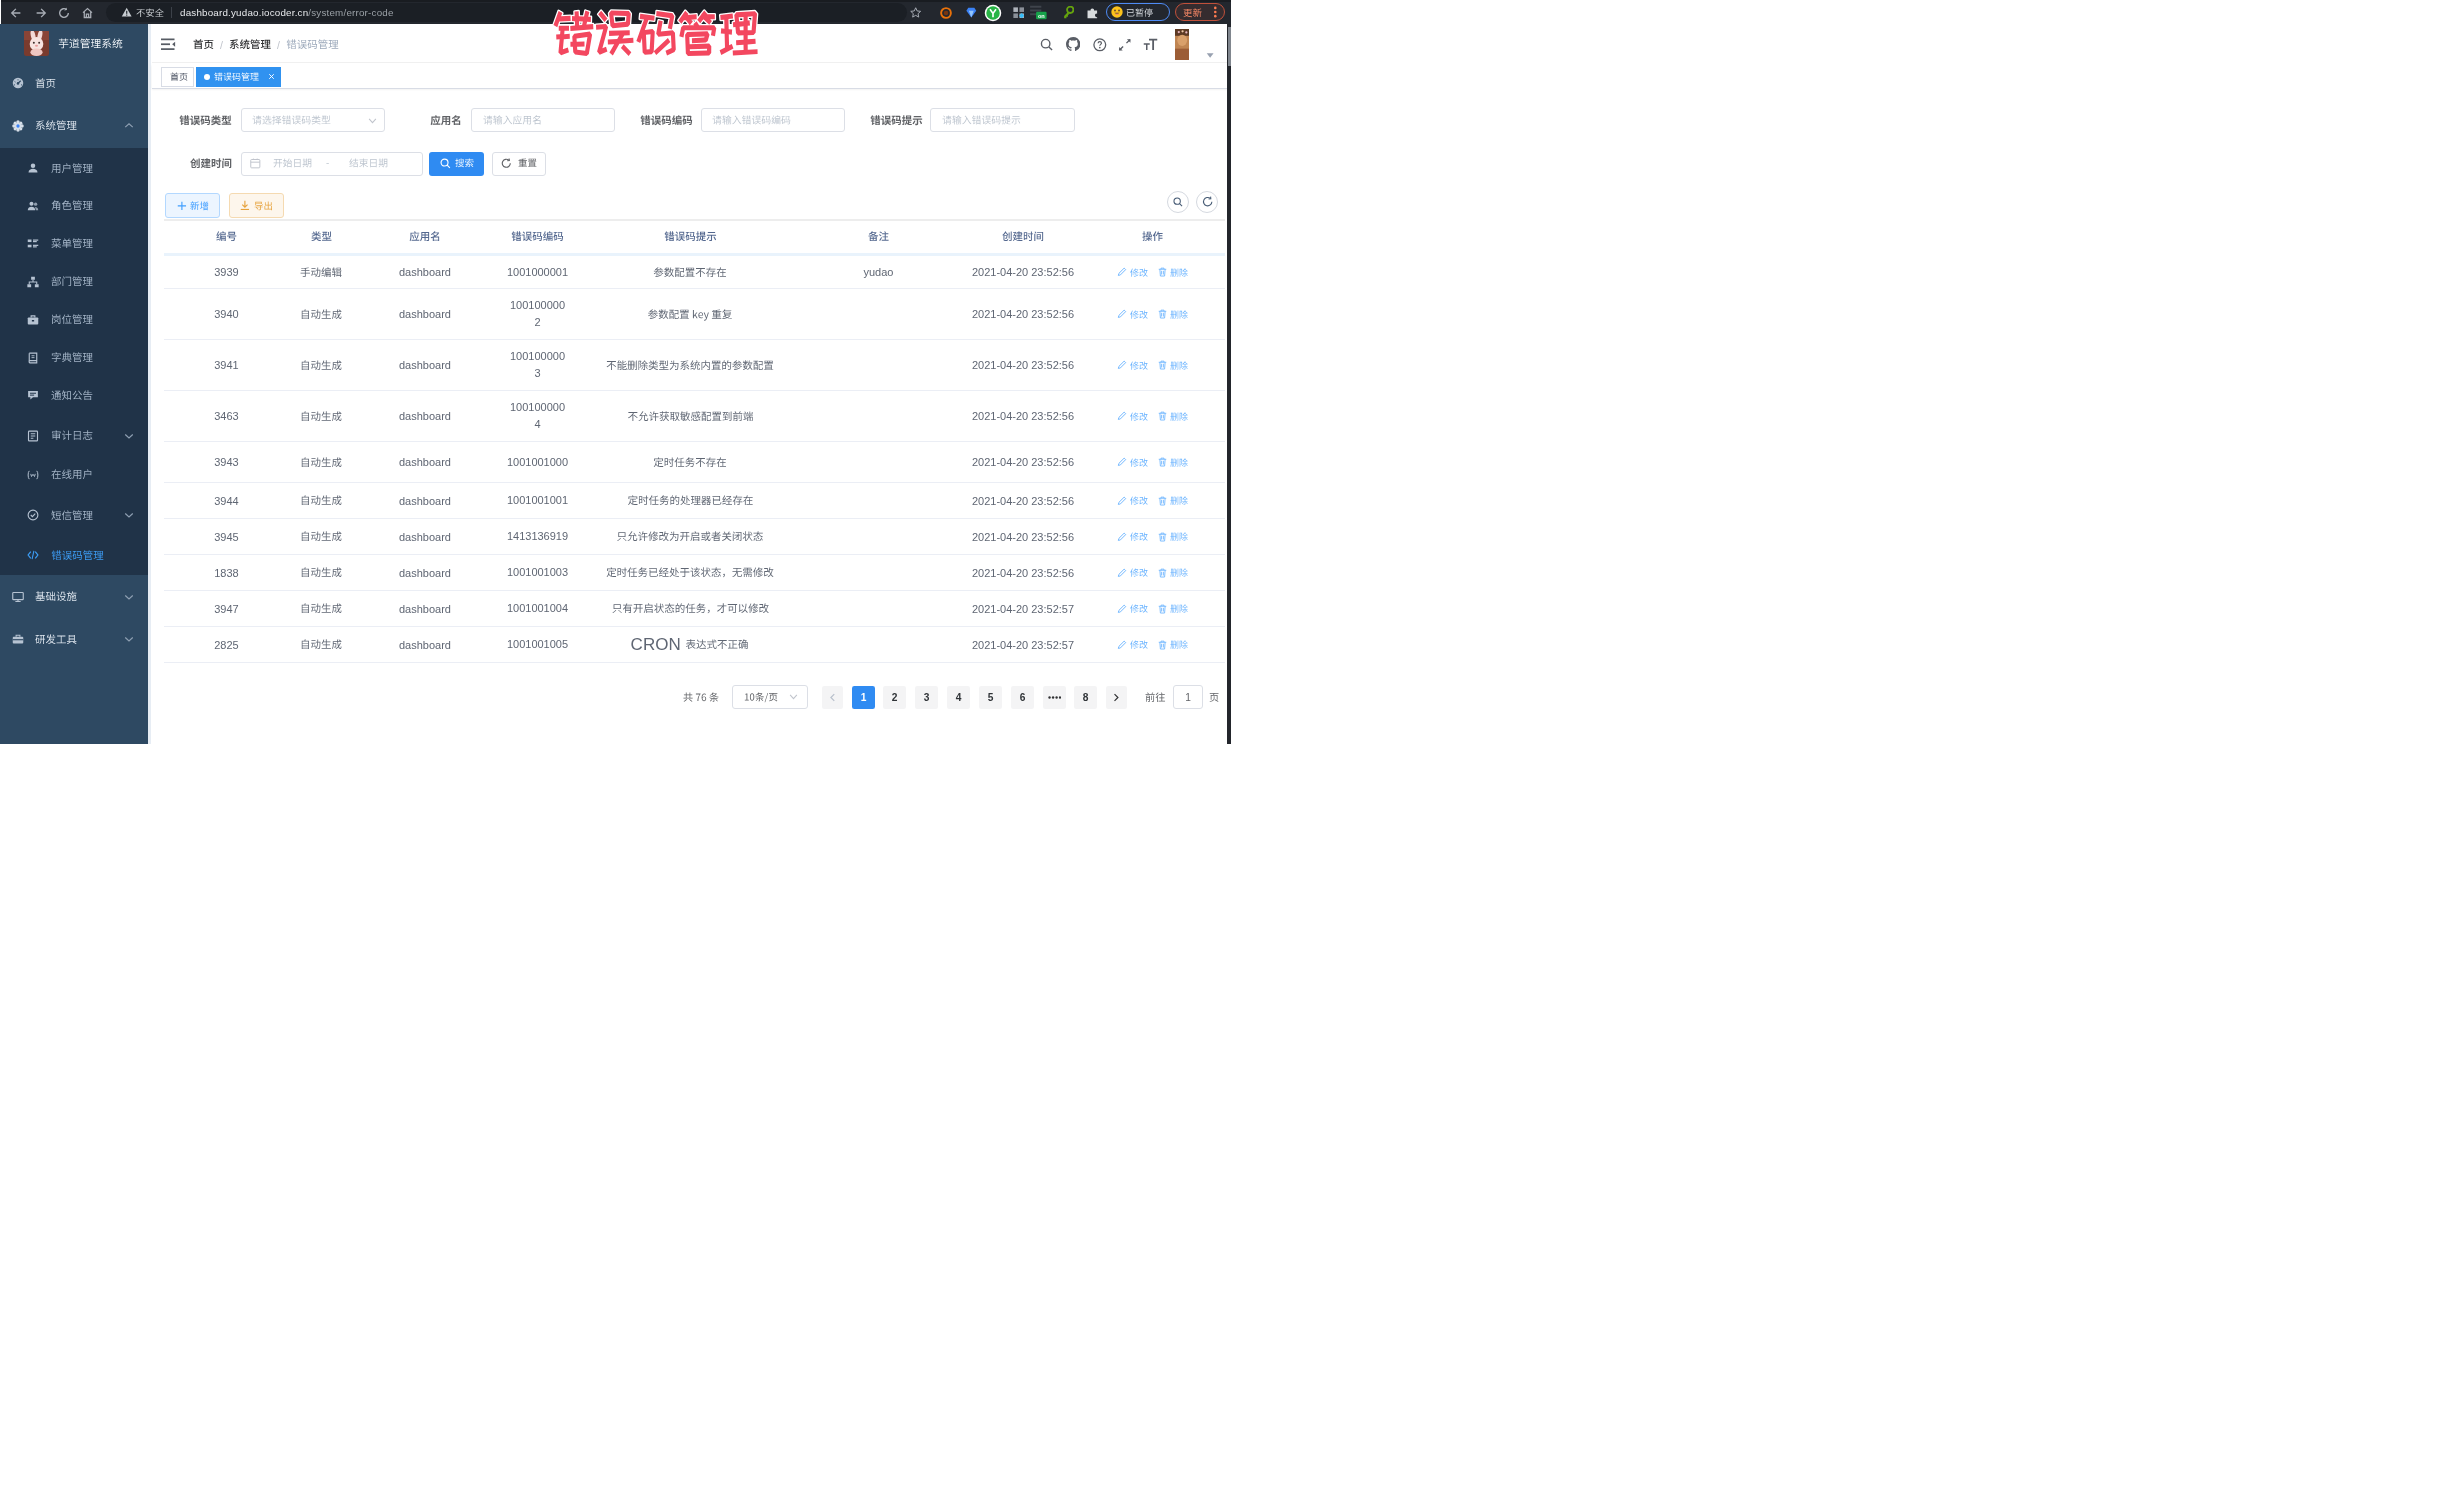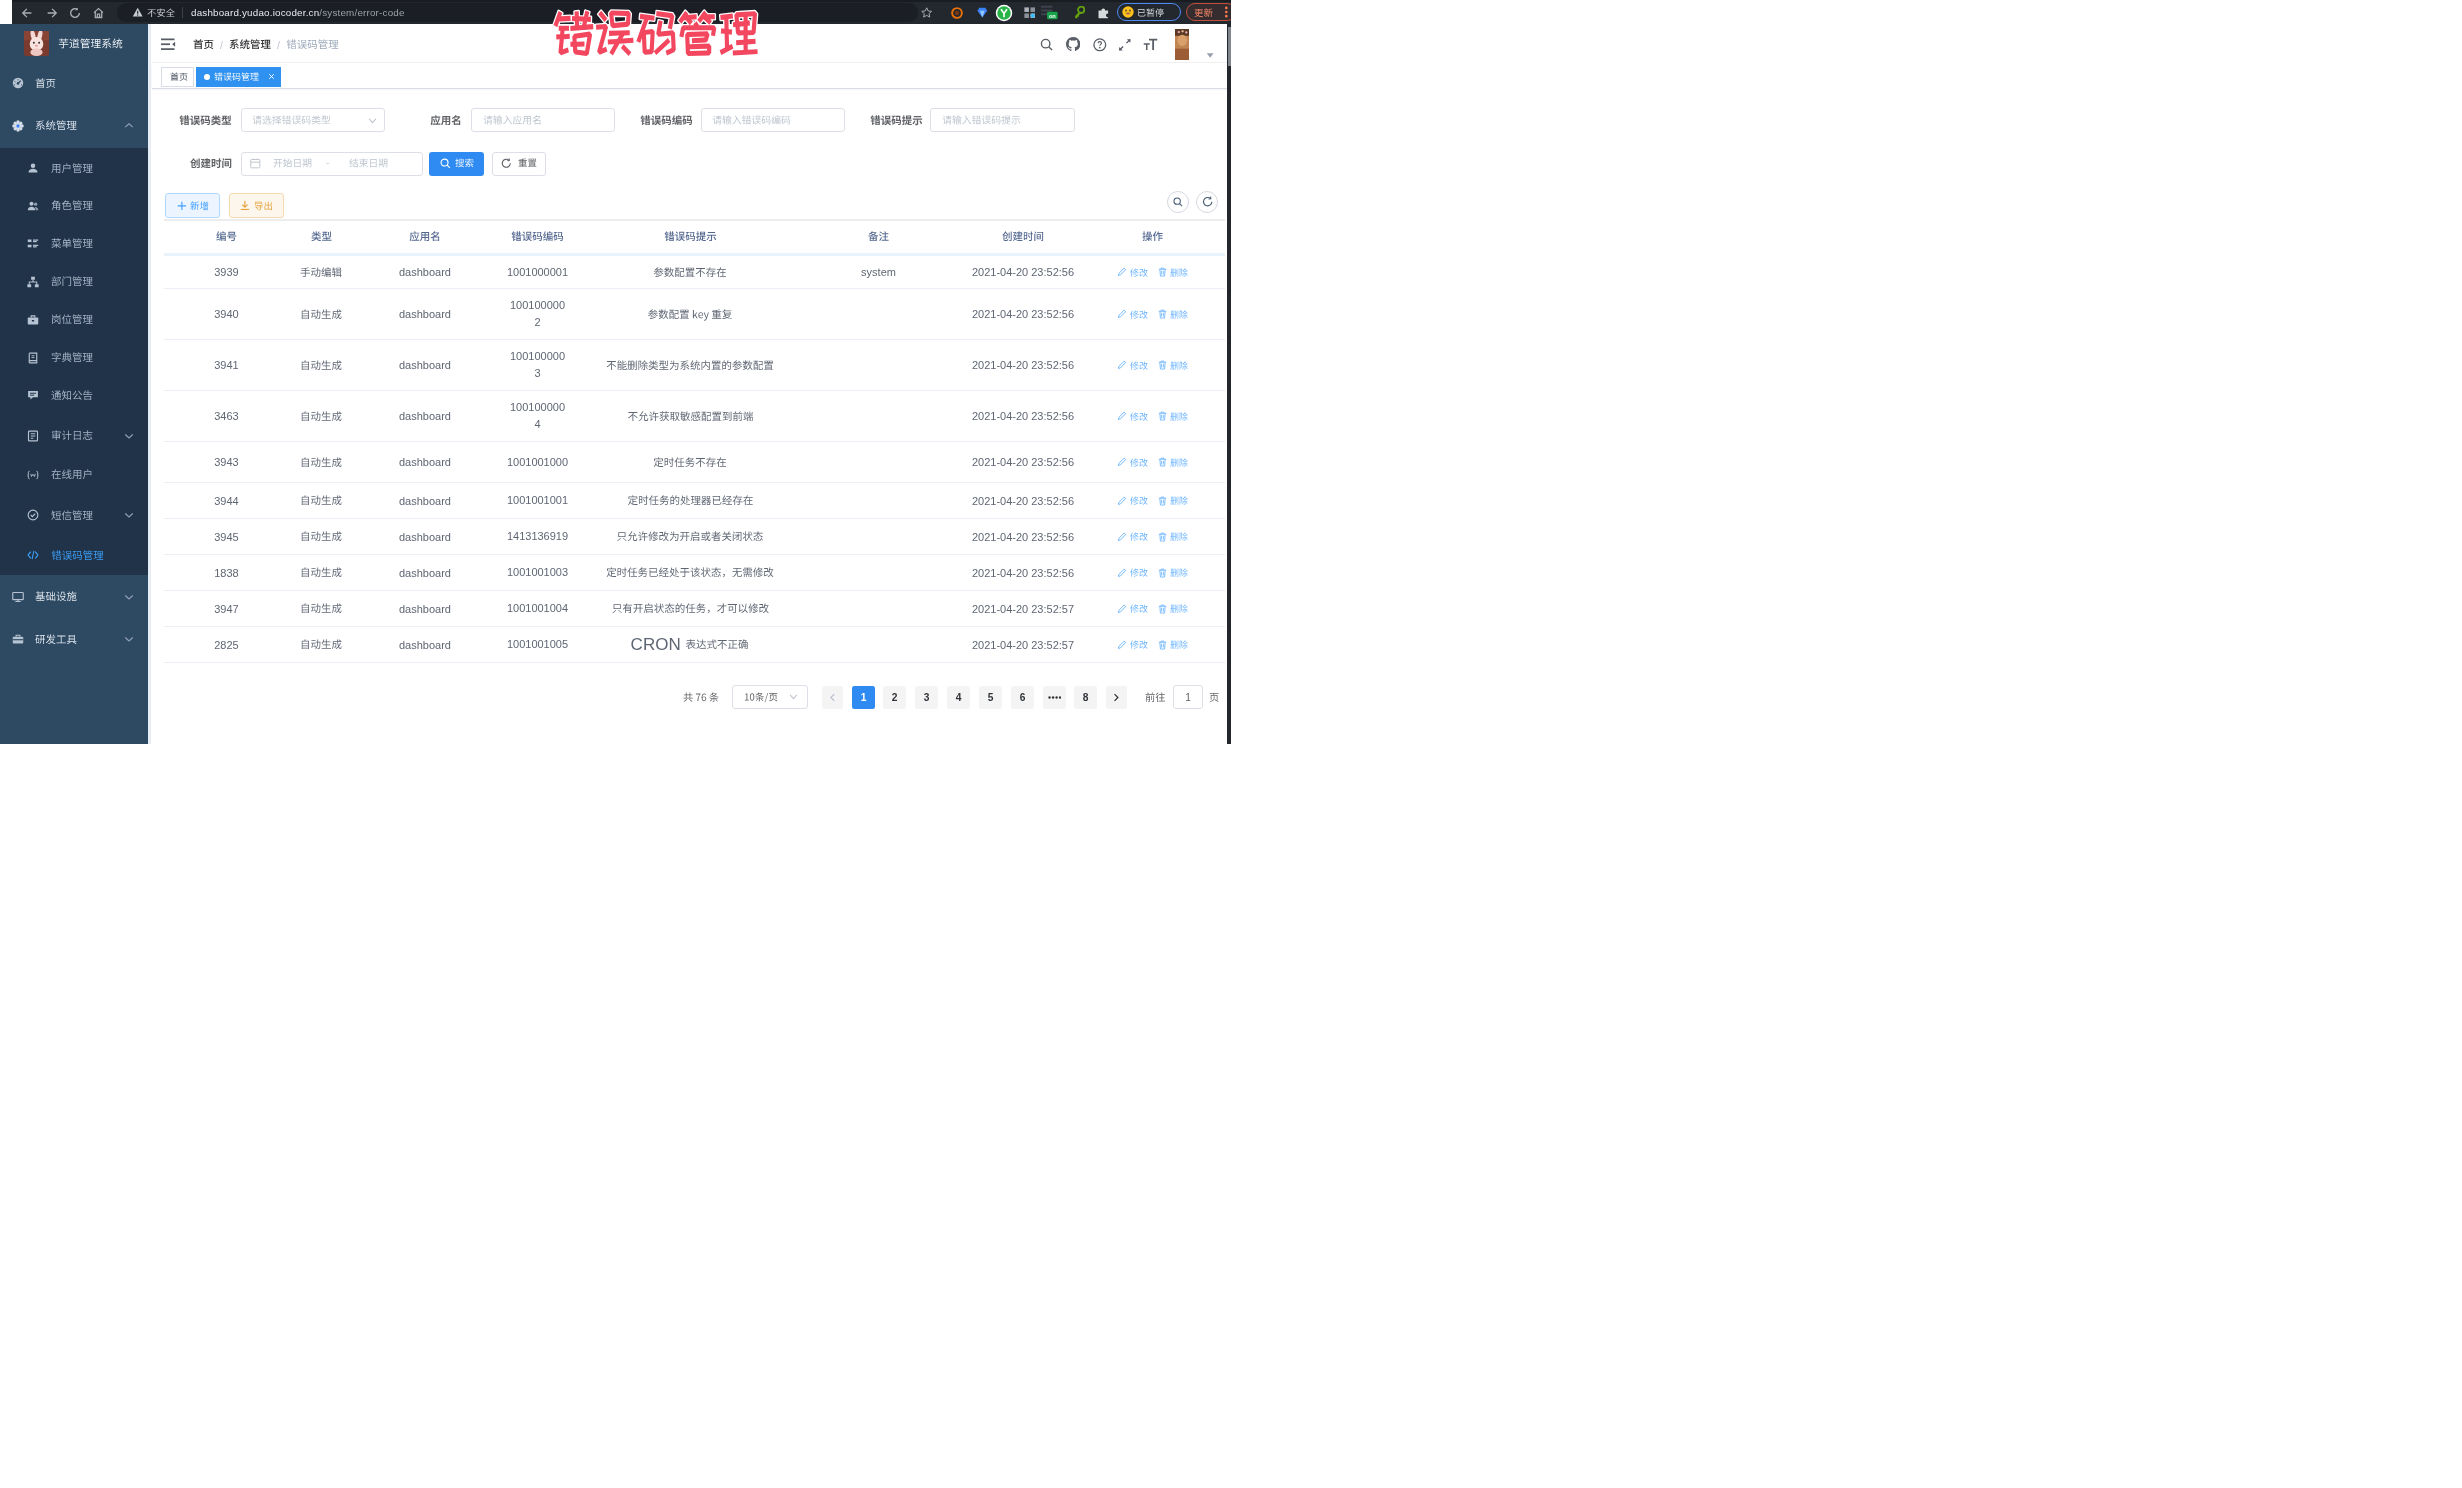--- a/index.html
+++ b/index.html
@@ -2,21 +2,21 @@
 <html style="font-size:12px"><head><meta charset="utf-8"><style>
 *{margin:0;padding:0;box-sizing:border-box}
 html,body{width:1231px;height:744px;overflow:hidden;background:#fff;
 font-family:"Liberation Sans",sans-serif;-webkit-font-smoothing:antialiased}
 .abs{position:absolute}
 svg{display:block}
 .cell{display:flex;align-items:center;justify-content:center}
 </style></head><body>
 <div style="position:relative;width:1231px;height:744px">
 
-<div class="abs" style="left:12px;top:0;width:1231px;height:24px;background:#23272e">
+<div class="abs" style="left:1px;top:0;width:1231px;height:24px;background:#23272e">
 <div class="abs" style="left:0;top:0;width:1231px;height:2.3px;background:#191c21"></div>
 <svg class="abs" style="left:7.6px;top:6.8px" width="13" height="12" viewBox="0 0 17 16">
 <path d="M9 2.5 L3.5 8 L9 13.5 M3.8 8 H15" stroke="#a8adb5" stroke-width="1.8" fill="none"></path>
       </svg>
 <svg class="abs" style="left:34px;top:6.8px" width="13" height="12" viewBox="0 0 17 16">
 <path d="M8 2.5 L13.5 8 L8 13.5 M13.2 8 H2" stroke="#a8adb5" stroke-width="1.8" fill="none"></path>
       </svg>
 <svg class="abs" style="left:57px;top:6.8px" width="12" height="12" viewBox="0 0 16 16">
 <path d="M13.8 8 A5.8 5.8 0 1 1 11.6 3.45" stroke="#a8adb5" stroke-width="1.8" fill="none"></path>
 <path d="M11.2 0.5 L11.9 4.1 L8.3 4.6 Z" fill="#a8adb5"></path>
@@ -543,21 +543,21 @@
         </div>
         <div class="cell" style="width:144px;font-size:11px">dashboard</div>
         <div class="cell" style="width:81px;font-size:11px;text-align:center;line-height:17.4px">
           <div>1001000001</div>
         </div>
         <div class="cell" style="width:224px">
           <svg width="74" height="11" viewBox="0 -12.3 98 14.7" style="display:block;overflow:visible">
             <path d="M7.7 -5.6C6.7 -4.9 4.9 -4.3 3.6 -4C3.8 -3.8 4.1 -3.5 4.2 -3.2C5.7 -3.6 7.4 -4.3 8.5 -5.2ZM8.9 -4C7.7 -3.1 5.3 -2.3 3.3 -2C3.6 -1.7 3.8 -1.4 3.9 -1.1C6.1 -1.6 8.4 -2.4 9.8 -3.5ZM10.7 -2.5C9.1 -1 5.9 -0.1 2.5 0.2C2.7 0.5 2.9 0.9 3 1.1C6.6 0.7 9.8 -0.3 11.6 -2ZM2.5 -8.3C2.8 -8.4 3.3 -8.4 5.7 -8.6C5.5 -8.1 5.2 -7.7 5 -7.2H0.7V-6.3H4.3C3.3 -5.1 2 -4.2 0.5 -3.5C0.8 -3.3 1.2 -2.9 1.3 -2.7C3 -3.6 4.5 -4.7 5.6 -6.3H8.5C9.5 -4.8 11.2 -3.5 12.8 -2.8C13 -3.1 13.3 -3.4 13.5 -3.7C12.1 -4.2 10.7 -5.2 9.7 -6.3H13.3V-7.2H6.2C6.4 -7.7 6.7 -8.1 6.8 -8.6L10.8 -8.8C11.1 -8.5 11.4 -8.2 11.7 -7.9L12.5 -8.5C11.8 -9.4 10.2 -10.6 8.9 -11.3L8.1 -10.8C8.6 -10.4 9.2 -10 9.8 -9.6L4.4 -9.4C5.2 -9.9 6.1 -10.6 7 -11.3L6 -11.8C5 -10.8 3.6 -9.9 3.2 -9.7C2.8 -9.5 2.5 -9.3 2.2 -9.3C2.3 -9 2.5 -8.5 2.5 -8.3Z M20.2 -11.5C19.9 -10.9 19.5 -10.1 19.2 -9.6L19.8 -9.3C20.2 -9.8 20.7 -10.5 21.1 -11.1ZM15.2 -11.1C15.6 -10.5 16 -9.7 16.1 -9.3L16.9 -9.6C16.8 -10.1 16.4 -10.9 16 -11.4ZM19.7 -3.6C19.4 -2.9 19 -2.3 18.4 -1.8C17.9 -2 17.4 -2.3 16.8 -2.5C17 -2.9 17.3 -3.2 17.5 -3.6ZM15.5 -2.1C16.2 -1.9 17 -1.5 17.7 -1.2C16.8 -0.5 15.7 -0.1 14.6 0.2C14.8 0.4 15 0.8 15.1 1C16.4 0.7 17.6 0.1 18.6 -0.7C19 -0.4 19.4 -0.2 19.8 0.1L20.4 -0.6C20.1 -0.8 19.7 -1.1 19.2 -1.3C20 -2.1 20.6 -3.1 20.9 -4.3L20.4 -4.6L20.2 -4.5H17.9L18.2 -5.2L17.3 -5.4C17.2 -5.1 17 -4.8 16.9 -4.5H15V-3.6H16.4C16.2 -3.1 15.8 -2.6 15.5 -2.1ZM17.6 -11.8V-9.2H14.7V-8.3H17.3C16.6 -7.4 15.5 -6.5 14.5 -6.1C14.8 -5.9 15 -5.5 15.1 -5.3C16 -5.8 16.9 -6.5 17.6 -7.4V-5.7H18.6V-7.6C19.2 -7.1 20.1 -6.4 20.5 -6.1L21 -6.8C20.7 -7.1 19.5 -7.9 18.8 -8.3H21.4V-9.2H18.6V-11.8ZM22.8 -11.6C22.5 -9.2 21.8 -6.8 20.7 -5.4C21 -5.2 21.4 -4.9 21.5 -4.7C21.9 -5.2 22.2 -5.9 22.5 -6.5C22.8 -5.2 23.2 -3.9 23.7 -2.8C22.9 -1.5 21.8 -0.4 20.3 0.3C20.5 0.5 20.8 0.9 20.9 1.2C22.3 0.4 23.4 -0.6 24.2 -1.8C24.9 -0.6 25.8 0.3 26.9 1C27.1 0.7 27.4 0.4 27.6 0.2C26.4 -0.5 25.5 -1.5 24.8 -2.8C25.5 -4.2 26 -6 26.3 -8.1H27.3V-9H23.3C23.5 -9.8 23.6 -10.7 23.8 -11.5ZM25.3 -8.1C25.1 -6.5 24.8 -5.1 24.3 -3.9C23.7 -5.1 23.3 -6.6 23.1 -8.1Z M35.8 -11.1V-10.1H40V-6.7H35.8V-0.6C35.8 0.6 36.2 1 37.5 1C37.8 1 39.5 1 39.8 1C41.1 1 41.4 0.3 41.6 -1.9C41.3 -2 40.8 -2.2 40.6 -2.4C40.5 -0.4 40.4 -0 39.8 -0C39.4 -0 37.9 -0 37.6 -0C37 -0 36.8 -0.1 36.8 -0.6V-5.7H40V-4.8H41V-11.1ZM30 -2.2H33.9V-0.8H30ZM30 -3V-7.7H31V-6.6C31 -5.9 30.8 -5 30 -4.3C30.1 -4.2 30.4 -4 30.5 -3.8C31.3 -4.6 31.5 -5.8 31.5 -6.6V-7.7H32.3V-5.1C32.3 -4.4 32.5 -4.3 33.1 -4.3C33.2 -4.3 33.6 -4.3 33.7 -4.3H33.9V-3ZM28.8 -11.2V-10.3H30.8V-8.7H29.1V1.1H30V0.1H33.9V0.9H34.7V-8.7H33.2V-10.3H35.1V-11.2ZM31.6 -8.7V-10.3H32.4V-8.7ZM32.9 -7.7H33.9V-4.9L33.8 -4.9C33.8 -4.9 33.8 -4.9 33.6 -4.9C33.5 -4.9 33.2 -4.9 33.1 -4.9C32.9 -4.9 32.9 -4.9 32.9 -5.1Z M51.1 -10.5H53.5V-9.2H51.1ZM47.8 -10.5H50.1V-9.2H47.8ZM44.6 -10.5H46.9V-9.2H44.6ZM44.7 -6V-0.1H42.8V0.7H55.2V-0.1H53.3V-6H48.9L49.1 -6.8H54.9V-7.6H49.3L49.4 -8.4H54.5V-11.2H43.6V-8.4H48.4L48.2 -7.6H43V-6.8H48.1L47.9 -6ZM45.7 -0.1V-1H52.3V-0.1ZM45.7 -3.9H52.3V-3H45.7ZM45.7 -4.5V-5.3H52.3V-4.5ZM45.7 -2.4H52.3V-1.6H45.7Z M63.8 -6.7C65.5 -5.6 67.6 -3.9 68.6 -2.8L69.4 -3.7C68.4 -4.7 66.3 -6.3 64.6 -7.4ZM57 -10.8V-9.7H63.2C61.8 -7.3 59.4 -4.9 56.6 -3.6C56.8 -3.3 57.2 -2.9 57.3 -2.6C59.3 -3.7 61 -5.1 62.4 -6.7V1.1H63.6V-8.2C63.9 -8.7 64.2 -9.2 64.5 -9.7H69V-10.8Z M78.6 -4.9V-3.7H74.7V-2.7H78.6V-0.1C78.6 0.1 78.5 0.1 78.3 0.1C78 0.1 77.2 0.1 76.3 0.1C76.4 0.4 76.6 0.8 76.6 1.1C77.8 1.1 78.6 1.1 79.1 1C79.5 0.8 79.6 0.5 79.6 -0.1V-2.7H83.4V-3.7H79.6V-4.5C80.7 -5.2 81.8 -6 82.5 -6.9L81.8 -7.4L81.6 -7.4H75.9V-6.4H80.7C80.1 -5.8 79.3 -5.2 78.6 -4.9ZM75.4 -11.8C75.2 -11.2 75 -10.5 74.8 -9.9H70.9V-8.9H74.4C73.4 -7 72.1 -5.2 70.4 -4C70.6 -3.7 70.9 -3.3 71 -3C71.6 -3.5 72.1 -3.9 72.6 -4.5V1.1H73.7V-5.8C74.4 -6.7 75 -7.8 75.5 -8.9H83.1V-9.9H75.9C76.1 -10.4 76.3 -11 76.5 -11.5Z M89.5 -11.8C89.3 -11 89 -10.3 88.7 -9.6H84.9V-8.6H88.3C87.4 -6.8 86.1 -5.1 84.5 -4C84.7 -3.8 85 -3.3 85.1 -3C85.7 -3.5 86.2 -3.9 86.7 -4.5V1.1H87.8V-5.7C88.4 -6.6 89 -7.6 89.5 -8.6H97.1V-9.6H89.9C90.1 -10.2 90.4 -10.9 90.6 -11.5ZM92.4 -7.9V-5.2H89.2V-4.2H92.4V-0.2H88.7V0.8H97.1V-0.2H93.4V-4.2H96.6V-5.2H93.4V-7.9Z" fill="#5f6673"></path>
           </svg>
         </div>
-        <div class="cell" style="width:153px;font-size:11px">system</div>
+        <div class="cell" style="width:153px;font-size:11px">yudao</div>
         <div class="cell" style="width:136px;font-size:11px">2021-04-20 23:52:56</div>
         <div class="cell" style="width:123px">
           <span style="margin-right:3px;display:flex">
             <svg width="9.8" height="9.8" viewBox="0 0 13 13" style="display:inline-block;vertical-align:-1.1px">
               <path d="M9.5 1.5 L11.5 3.5 L4.5 10.5 L1.8 11.2 L2.5 8.5 Z" fill="none" stroke="#66b1ff" stroke-width="1.2"></path>
             </svg>
           </span>
           <svg width="18" height="9.5" viewBox="0 -10.6 24 12.6" style="display:block;overflow:visible">
             <path d="M8.4 -4.6C7.7 -4 6.5 -3.4 5.4 -3.1C5.6 -3 5.8 -2.8 6 -2.6C7.1 -3 8.3 -3.6 9.1 -4.3ZM9.5 -3.4C8.7 -2.6 7.1 -1.9 5.6 -1.6C5.8 -1.4 6 -1.1 6.1 -1C7.7 -1.4 9.3 -2.1 10.2 -3.2ZM10.6 -2.1C9.6 -0.9 7.4 -0.1 5 0.2C5.1 0.4 5.3 0.7 5.4 0.9C8 0.5 10.2 -0.4 11.4 -1.8ZM3.7 -6.7V-0.9H4.4V-6.7ZM6.6 -8H10C9.6 -7.4 9 -6.8 8.3 -6.3C7.6 -6.8 7 -7.4 6.6 -8ZM6.8 -10.1C6.3 -8.8 5.4 -7.5 4.4 -6.7C4.6 -6.6 5 -6.4 5.1 -6.2C5.5 -6.6 5.9 -6.9 6.2 -7.4C6.5 -6.9 7 -6.4 7.6 -5.9C6.6 -5.4 5.5 -5.1 4.5 -4.9C4.6 -4.7 4.8 -4.4 4.9 -4.2C6.1 -4.5 7.3 -4.8 8.3 -5.4C9.1 -4.9 10 -4.5 11.2 -4.3C11.3 -4.5 11.5 -4.8 11.7 -5C10.6 -5.2 9.8 -5.5 9 -5.9C9.9 -6.6 10.7 -7.4 11.1 -8.5L10.6 -8.8L10.5 -8.8H7.1C7.3 -9.1 7.5 -9.5 7.6 -9.9ZM2.8 -10C2.2 -8.1 1.3 -6.3 0.2 -5.1C0.4 -4.9 0.6 -4.4 0.7 -4.2C1.1 -4.7 1.5 -5.2 1.8 -5.8V1H2.7V-7.4C3.1 -8.1 3.4 -9 3.6 -9.8Z M19.2 -7H21.7C21.4 -5.4 21.1 -4.1 20.5 -3C19.9 -4.1 19.5 -5.5 19.2 -6.9ZM12.9 -9.2V-8.4H16.3V-5.8H13.1V-1.2C13.1 -0.8 12.9 -0.6 12.7 -0.6C12.9 -0.3 13 0.1 13.1 0.4C13.3 0.2 13.8 -0.1 17.3 -1.4C17.2 -1.6 17.2 -2 17.2 -2.3L14 -1.1V-4.9H17.1L17.1 -4.8C17.3 -4.7 17.6 -4.4 17.8 -4.2C18.1 -4.6 18.4 -5.1 18.6 -5.6C19 -4.3 19.4 -3.2 19.9 -2.2C19.2 -1.2 18.3 -0.4 17 0.2C17.2 0.4 17.4 0.8 17.5 1C18.8 0.4 19.7 -0.4 20.5 -1.3C21.1 -0.4 22 0.4 23 0.9C23.1 0.7 23.4 0.3 23.6 0.1C22.5 -0.3 21.7 -1.1 21 -2.1C21.8 -3.4 22.3 -5 22.6 -7H23.4V-7.9H19.5C19.7 -8.5 19.9 -9.2 20 -9.9L19.2 -10.1C18.8 -8.1 18.1 -6.2 17.2 -5V-9.2Z" fill="#66b1ff"></path>
           </svg>

